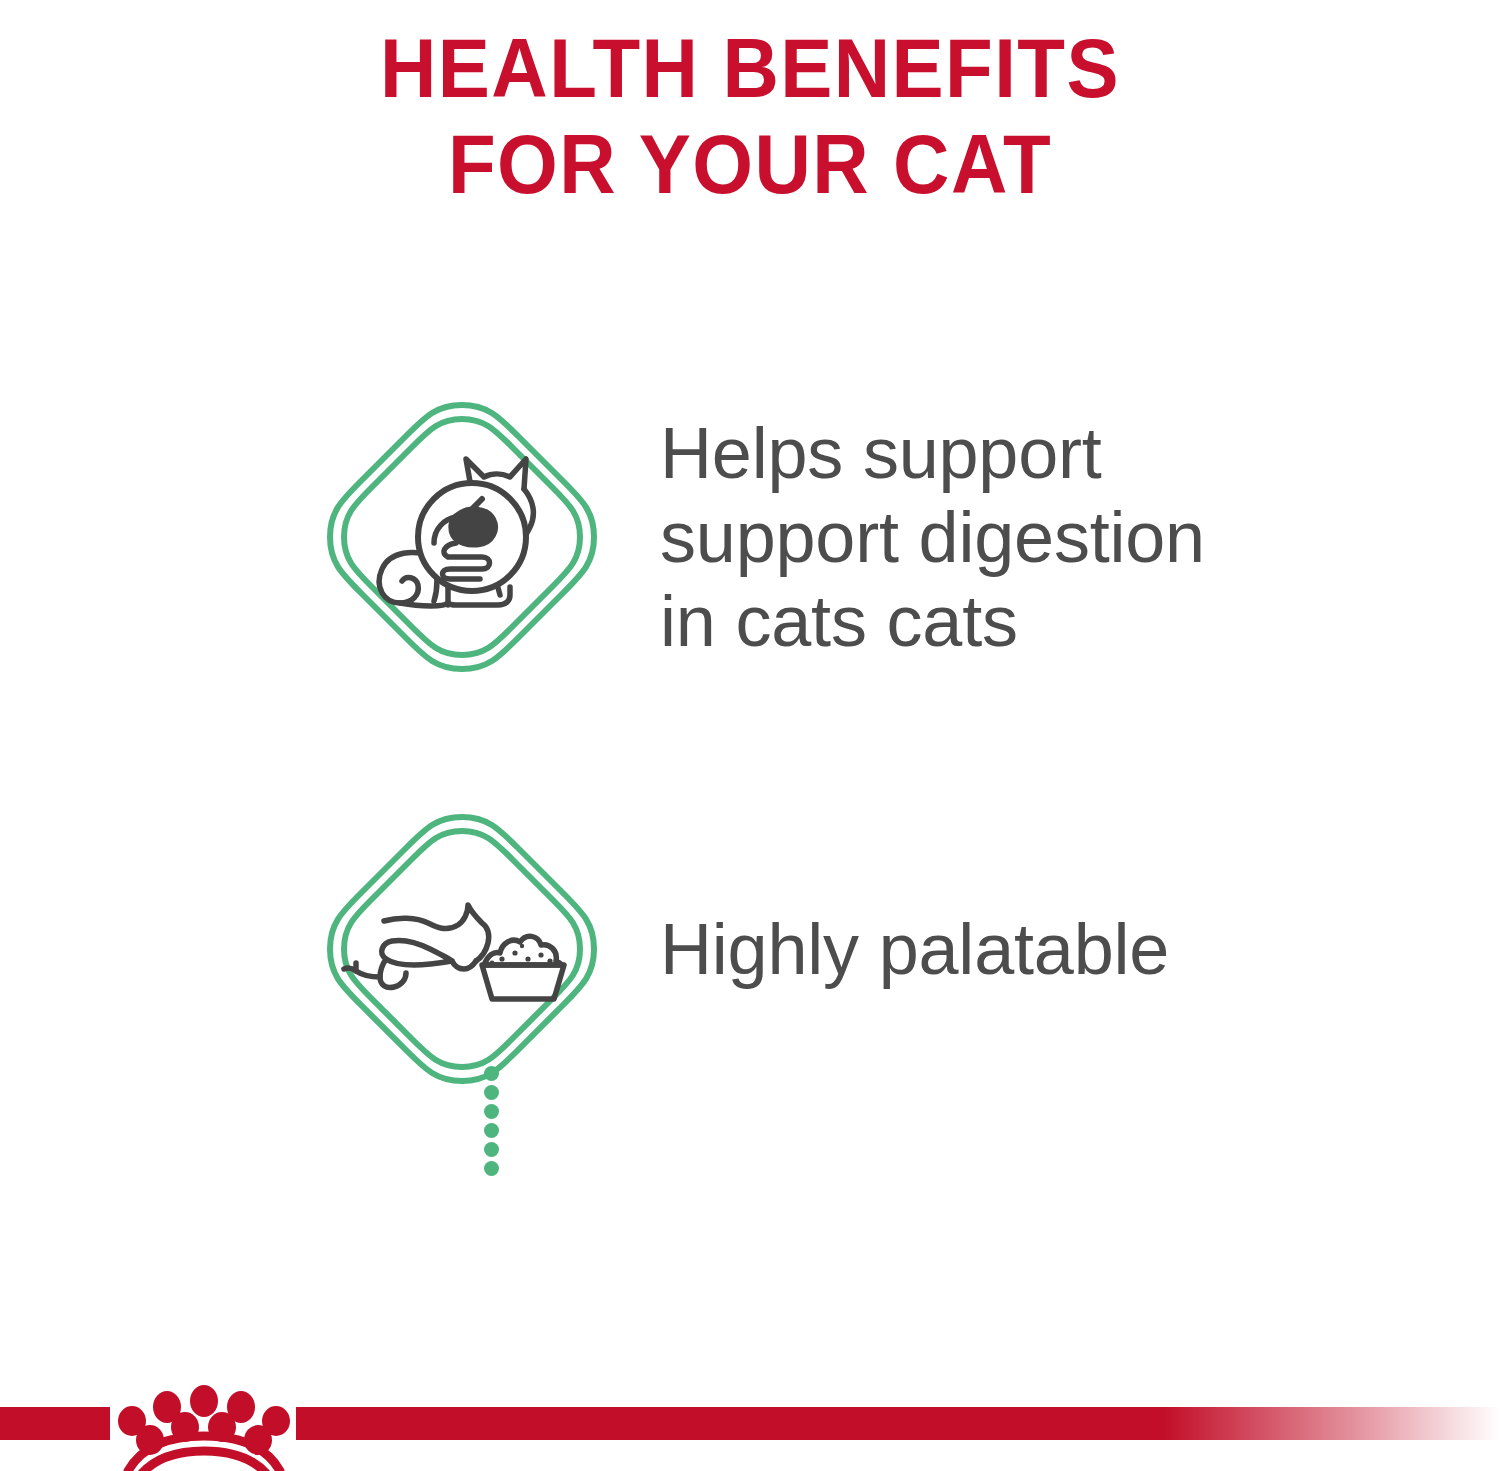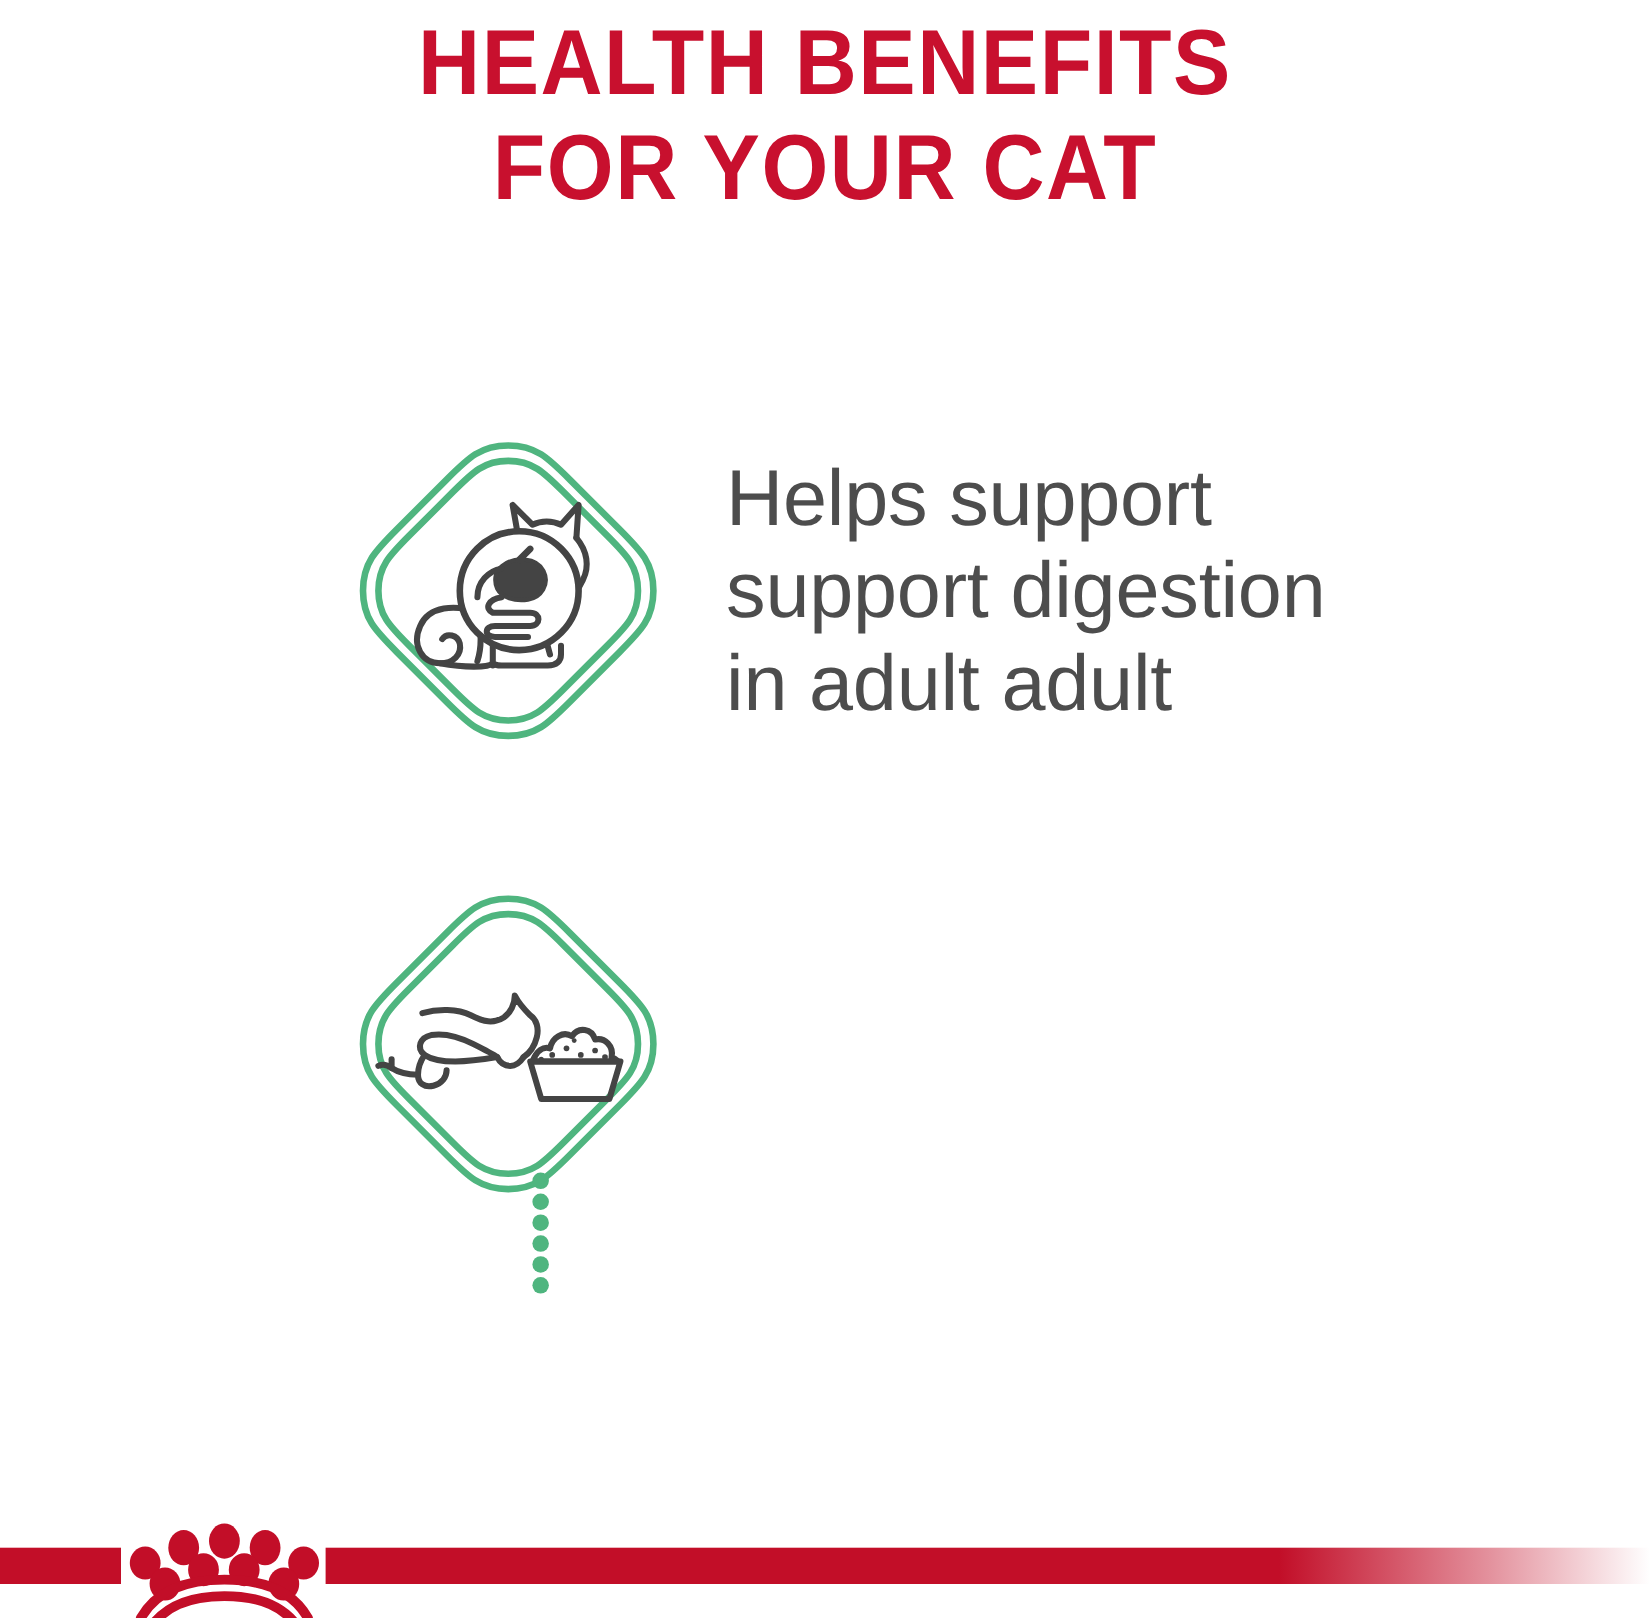--- a/index.html
+++ b/index.html
@@ -18,21 +18,21 @@
     overflow: hidden;
   }
 
   
   .title-block {
     position: absolute;
     left: 0;
     top: 0;
     width: 1500px;
     text-align: center;
-    padding-top: 8px;
+    padding-top: 20px;
   }
   .title-line {
     display: block;
     color: #C8102E;
     font-family: "Liberation Sans", sans-serif;
     font-weight: 700;
     font-size: 84px;
     line-height: 96px;
     letter-spacing: 1.5px;
     white-space: nowrap;
@@ -231,21 +231,21 @@
                        C 118 172 118 182 128 182
                        L 158 182"></path>
               <path d="M112 146 C 112 132 122 122 134 120"></path>
             </g>
           </svg>
         </div>
       </div>
       <div class="text-cell">
         <span class="tl">Helps support</span>
         <span class="tl">support digestion</span>
-        <span class="tl">in adult adult</span>
+        <span class="tl">in cats cats</span>
       </div>
     </div>
 
     <div class="connector">
       <span class="dot"></span>
       <span class="dot"></span>
       <span class="dot"></span>
       <span class="dot"></span>
       <span class="dot"></span>
       <span class="dot"></span>
@@ -322,20 +322,23 @@
                 <circle cx="206" cy="150" r="2.6"></circle>
                 <circle cx="219" cy="146" r="2.6"></circle>
                 <circle cx="228" cy="152" r="2.6"></circle>
                 <circle cx="170" cy="154" r="2.4"></circle>
                 <circle cx="200" cy="137" r="2.2"></circle>
               </g>
             </g>
           </svg>
         </div>
       </div>
+      <div class="text-cell">
+        <span class="tl">Highly palatable</span>
+      </div>
     </div>
 
   </div>
 
   <div class="footer">
     <div class="bar-left"></div>
     <div class="bar-right"></div>
     <div class="crown">
       <svg viewBox="0 0 184 97" xmlns="http://www.w3.org/2000/svg">
         <g fill="#C20E28">

